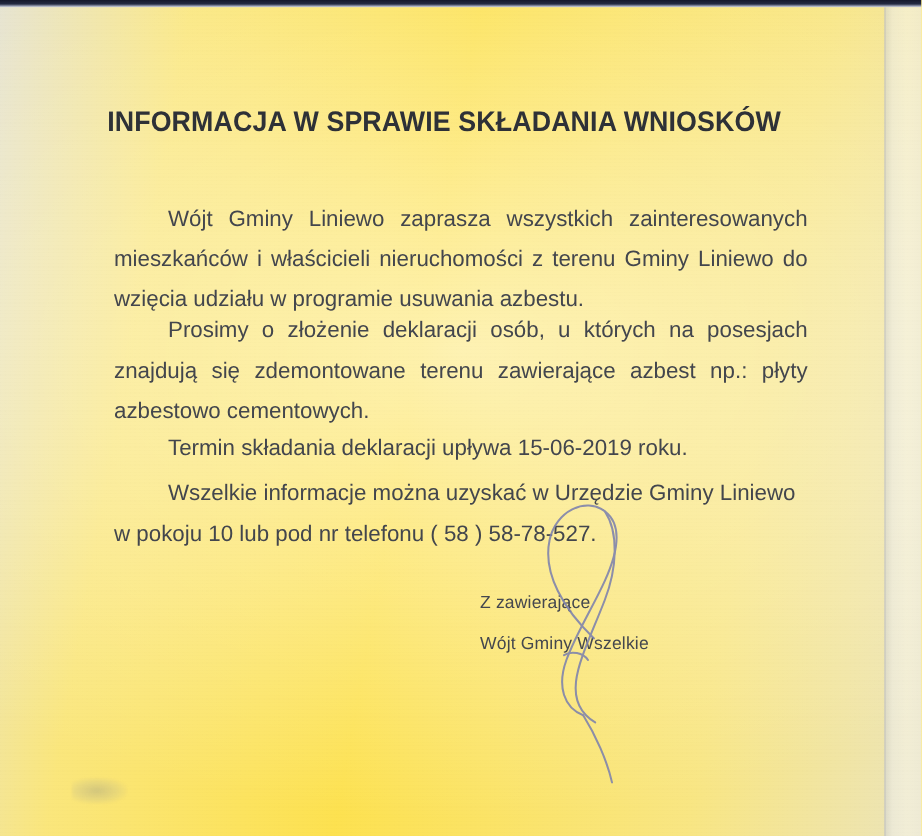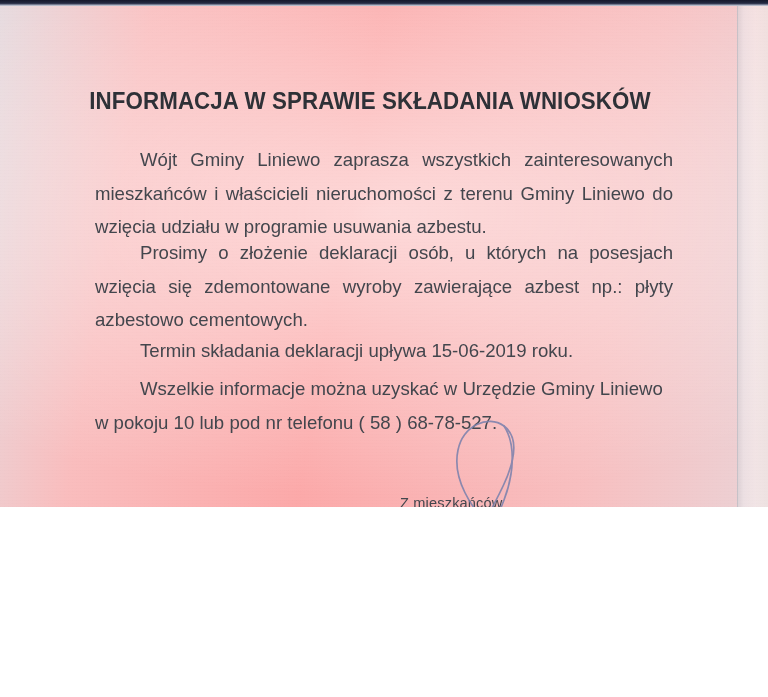--- a/index.html
+++ b/index.html
@@ -12,22 +12,22 @@
     height: 697px;
     overflow: hidden;
     background: #ffffff;
     font-family: "Liberation Sans", "DejaVu Sans", sans-serif;
   }
 
   
   .scan {
     position: relative;
     width: 768px;
-    height: 507px;
-    background: #fca5a5;
+    height: 697px;
+    background: #fde047;
     overflow: hidden;
   }
 
   
   .scan::before {
     content: "";
     position: absolute;
     inset: 0;
     background:
       linear-gradient(100deg,
@@ -143,20 +143,21 @@
 
   .body-block {
     position: absolute;
     left: 95px;
     width: 578px;
     font-size: 18.6px;
     line-height: 33.5px;
     color: #43464d;
     text-align: justify;
     text-justify: inter-word;
+    margin-top: 22px;
   }
   .body-block p {
     margin: 0;
     text-indent: 45px;
   }
   .body-block p.nojustify {
     text-align: left;
   }
 
   .para-1 { top: 143px; }
@@ -201,34 +202,34 @@
 
   <div class="content">
 
     <div class="doc-title">INFORMACJA W SPRAWIE SKŁADANIA WNIOSKÓW</div>
 
     <div class="body-block para-1">
       <p>Wójt Gminy Liniewo zaprasza wszystkich zainteresowanych mieszkańców i właścicieli nieruchomości z terenu Gminy Liniewo do wzięcia udziału w programie usuwania azbestu.</p>
     </div>
 
     <div class="body-block para-2">
-      <p>Prosimy o złożenie deklaracji osób, u których na posesjach wzięcia się zdemontowane wyroby zawierające azbest np.: płyty azbestowo cementowych.</p>
+      <p>Prosimy o złożenie deklaracji osób, u których na posesjach znajdują się zdemontowane terenu zawierające azbest np.: płyty azbestowo cementowych.</p>
     </div>
 
     <div class="body-block para-3">
       <p class="nojustify">Termin składania deklaracji upływa 15-06-2019 roku.</p>
     </div>
 
     <div class="body-block para-4">
-      <p class="nojustify">Wszelkie informacje można uzyskać w Urzędzie Gminy Liniewo w pokoju 10 lub pod nr telefonu ( 58 ) 68-78-527.</p>
+      <p class="nojustify">Wszelkie informacje można uzyskać w Urzędzie Gminy Liniewo w pokoju 10 lub pod nr telefonu ( 58 ) 58-78-527.</p>
     </div>
 
     <div class="sign-block">
-      <div>Z mieszkańców</div>
-      <div>Wójt Gminy Liniewo</div>
+      <div>Z zawierające</div>
+      <div>Wójt Gminy Wszelkie</div>
     </div>
 
   </div>
 
   <div class="signature">
     <svg width="220" height="270" viewBox="0 0 220 270" fill="none" xmlns="http://www.w3.org/2000/svg" aria-hidden="true">
       <g stroke="#7d82ad" stroke-width="1.7" fill="none" stroke-linecap="round" stroke-linejoin="round" opacity="0.88">
 
         <path d="M95 132 C 70 108, 52 78, 58 50 C 63 26, 88 14, 104 26
                  C 120 38, 114 62, 104 84 C 94 106, 80 128, 72 150

